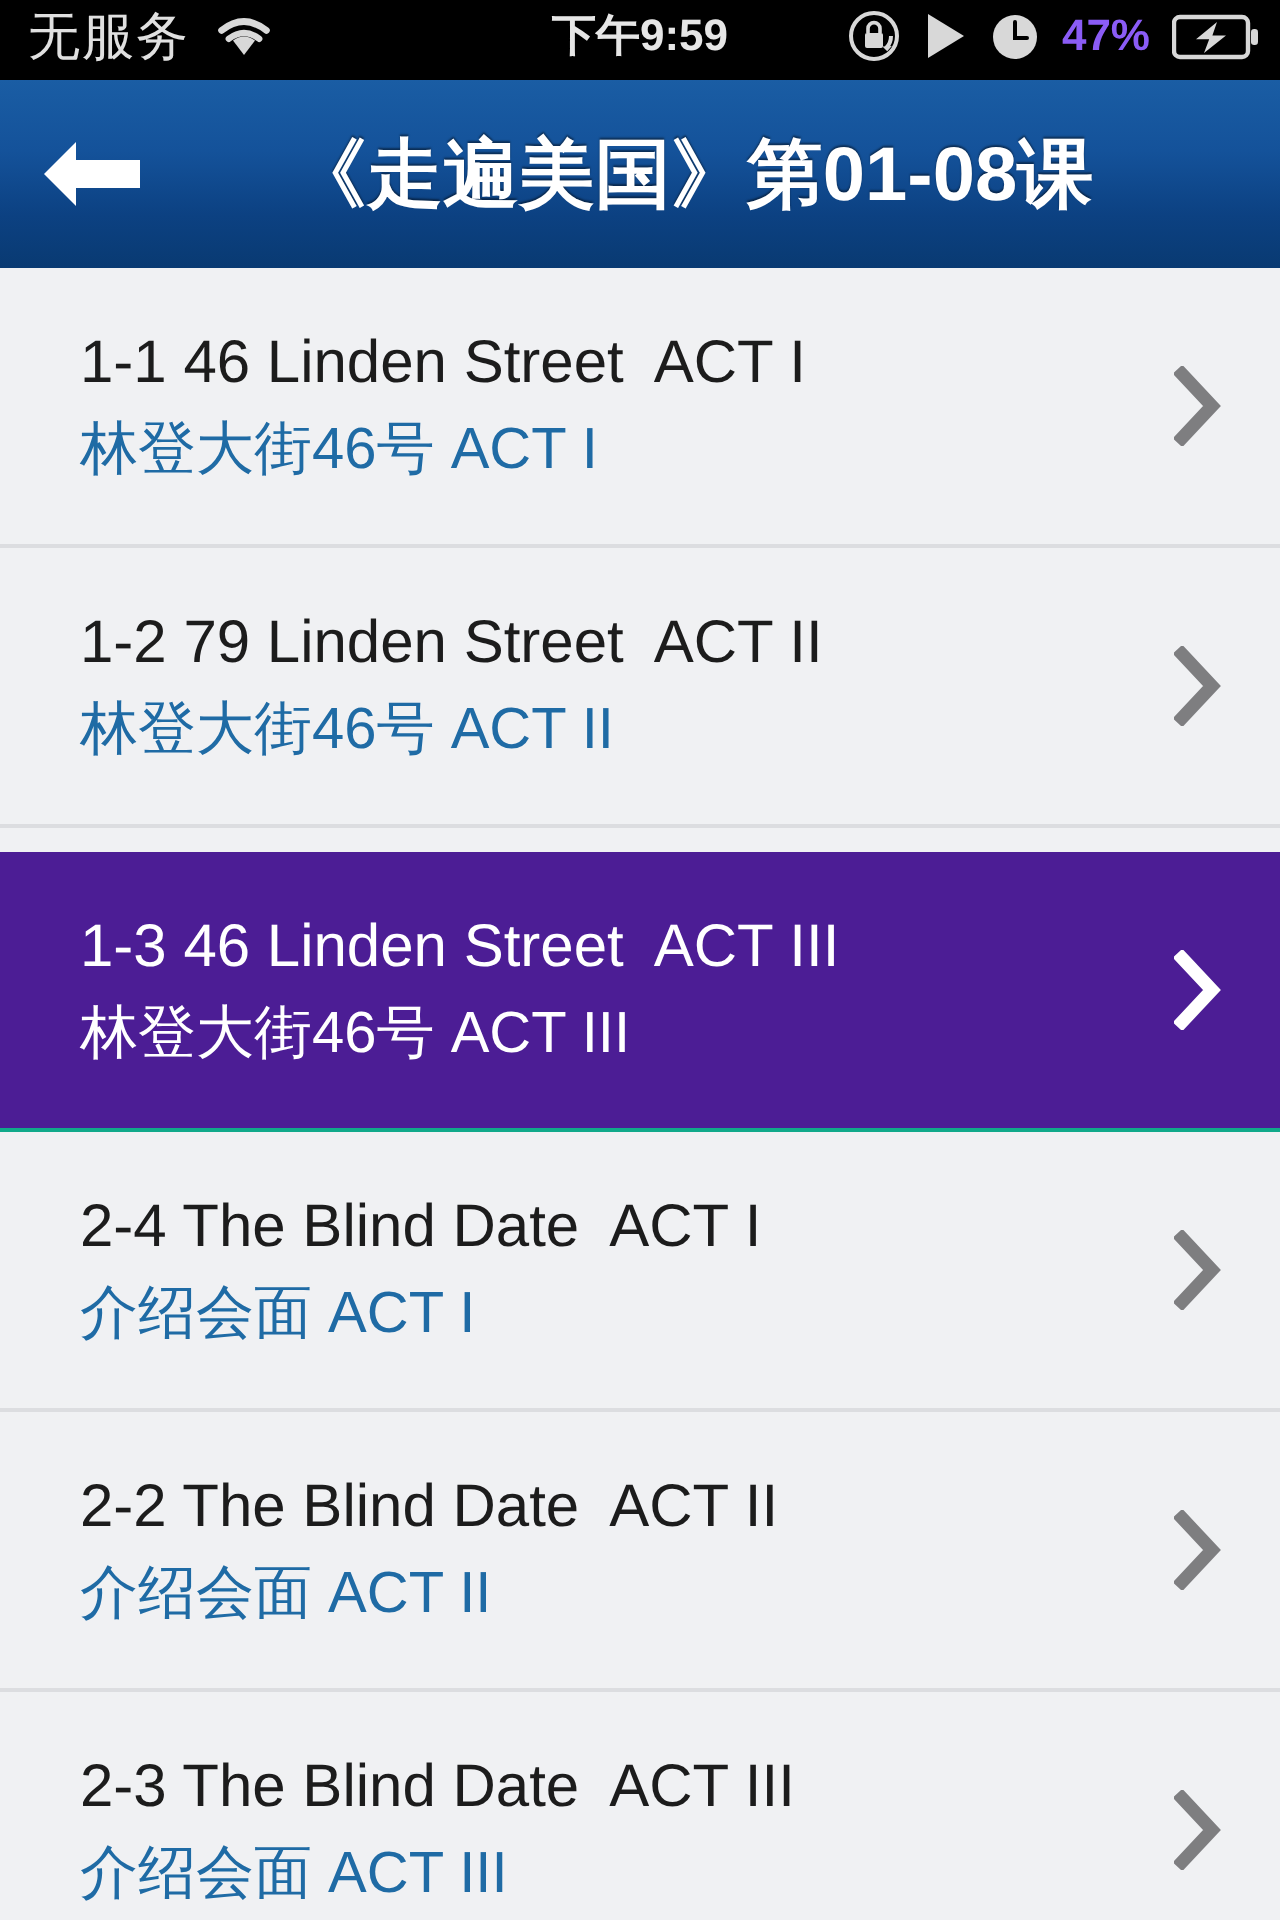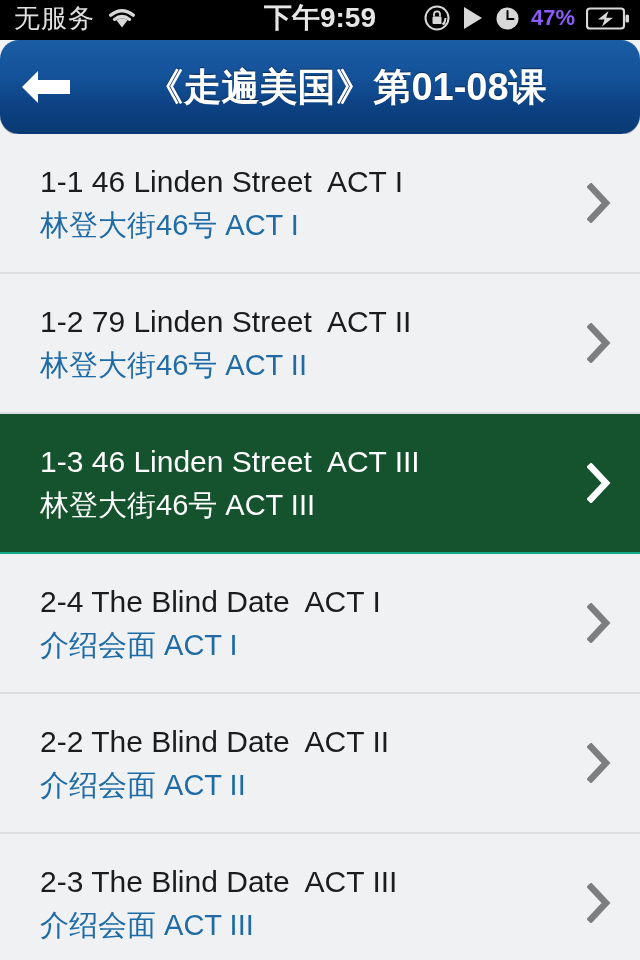--- a/index.html
+++ b/index.html
@@ -31,21 +31,21 @@
     color: #d8d8d8;
     font-size: 26px;
     padding: 0 10px 4px 14px;
   }
   .sb-left { display: flex; align-items: center; gap: 12px; }
   .sb-carrier { font-size: 26px; letter-spacing: 1px; color: #e0e0e0; }
   .sb-center {
     position: absolute;
     left: 0; right: 0;
     text-align: center;
-    font-size: 28px;
+    font-size: 22px;
     font-weight: bold;
     color: #e6e6e6;
     pointer-events: none;
   }
   .sb-right {
     margin-left: auto;
     display: flex;
     align-items: center;
     gap: 11px;
     z-index: 2;
@@ -55,21 +55,20 @@
   .icon-svg { display: block; }
 
   
   .navbar {
     position: relative;
     height: 94px;
     background: linear-gradient(to bottom, #1a5da4 0%, #14529a 38%, #0c4182 72%, #093a72 100%);
     display: flex;
     align-items: center;
     box-shadow: 0 1px 0 rgba(0,0,0,0.35);
-    border-radius: 19px;
   }
   .back-btn {
     width: 92px;
     height: 94px;
     display: flex;
     align-items: center;
     justify-content: center;
     cursor: pointer;
   }
   .nav-title {
@@ -96,22 +95,23 @@
     height: 140px;
     padding: 0 40px;
     display: flex;
     flex-direction: column;
     justify-content: center;
     background: #f0f1f3;
     border-bottom: 2px solid #dcdde0;
     cursor: pointer;
   }
   .row.selected {
-    background: #14532d;
+    background: #4c1d95;
     border-bottom: 2px solid #10a98a;
+    margin-top: 12px;
   }
   .row-title {
     font-size: 30px;
     color: #1c1c1c;
     line-height: 1.32;
     white-space: pre;
   }
   .row-sub {
     font-size: 29px;
     color: #1f6ba5;

